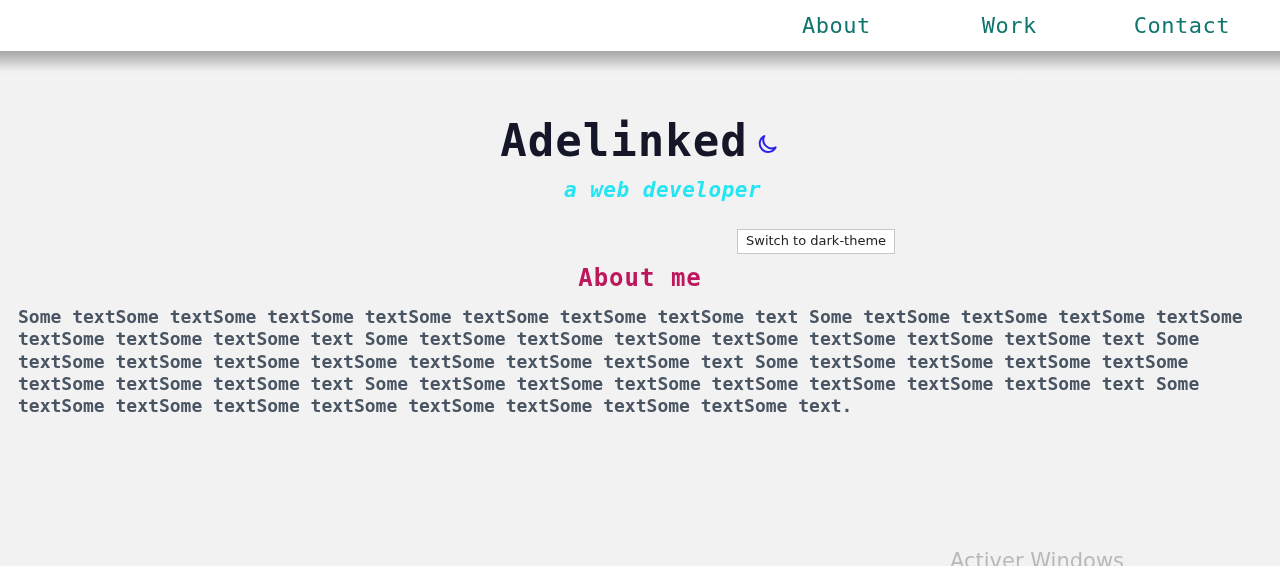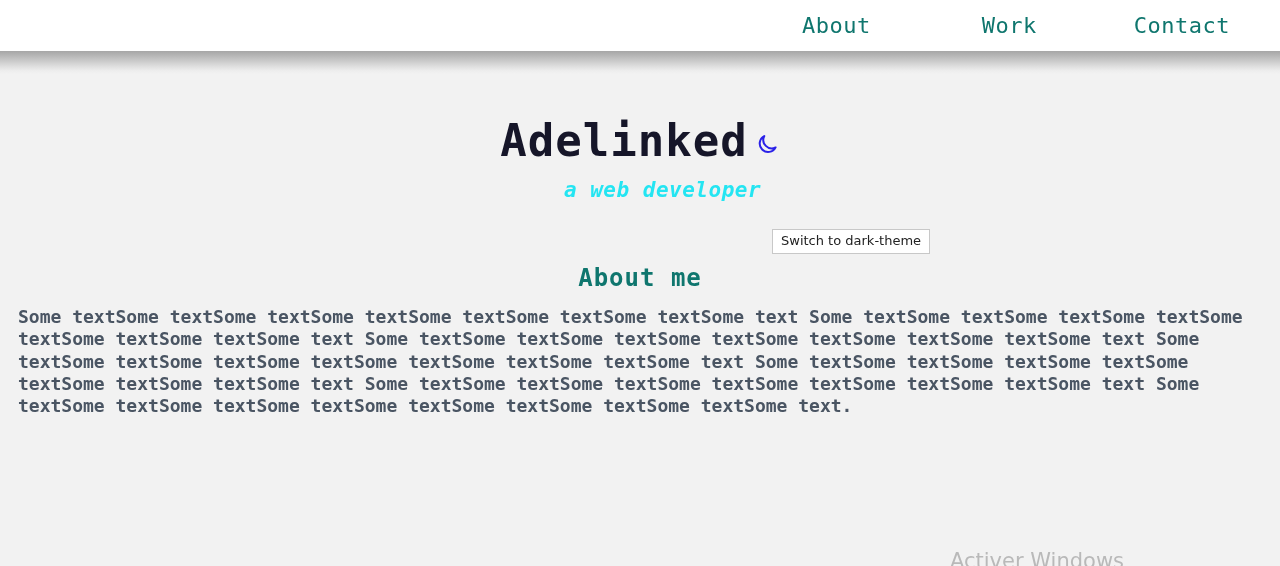--- a/index.html
+++ b/index.html
@@ -98,21 +98,21 @@
     border: none;
     padding: 0;
     margin: 4px 0 0 10px;
     cursor: pointer;
     line-height: 0;
   }
   .theme-toggle svg { display: block; }
 
   .tooltip {
     position: absolute;
-    left: 772px;
+    left: 737px;
     top: 155px;
     background: #ffffff;
     border: 1px solid #c8c8c8;
     padding: 3px 8px 4px 8px;
     font-family: "DejaVu Sans", "Liberation Sans", sans-serif;
     font-size: 13px;
     color: #222222;
     white-space: nowrap;
     line-height: 16px;
     z-index: 6;
@@ -134,21 +134,21 @@
   .section { margin: 0; padding: 0; }
   .section-about { margin-top: 60px; }
   .section-skills { margin-top: 22px; }
 
   .section-title {
     margin: 0;
     text-align: center;
     font-family: "DejaVu Sans Mono", "Liberation Mono", monospace;
     font-size: 24px;
     font-weight: bold;
-    color: #0f766e;
+    color: #be185d;
     letter-spacing: 1px;
     line-height: 30px;
   }
   .section-body {
     margin: 13px 0 0 0;
     padding: 0 18px 0 18px;
     font-family: "DejaVu Sans Mono", "Liberation Mono", monospace;
     font-size: 18px;
     font-weight: bold;
     color: #4a5563;

